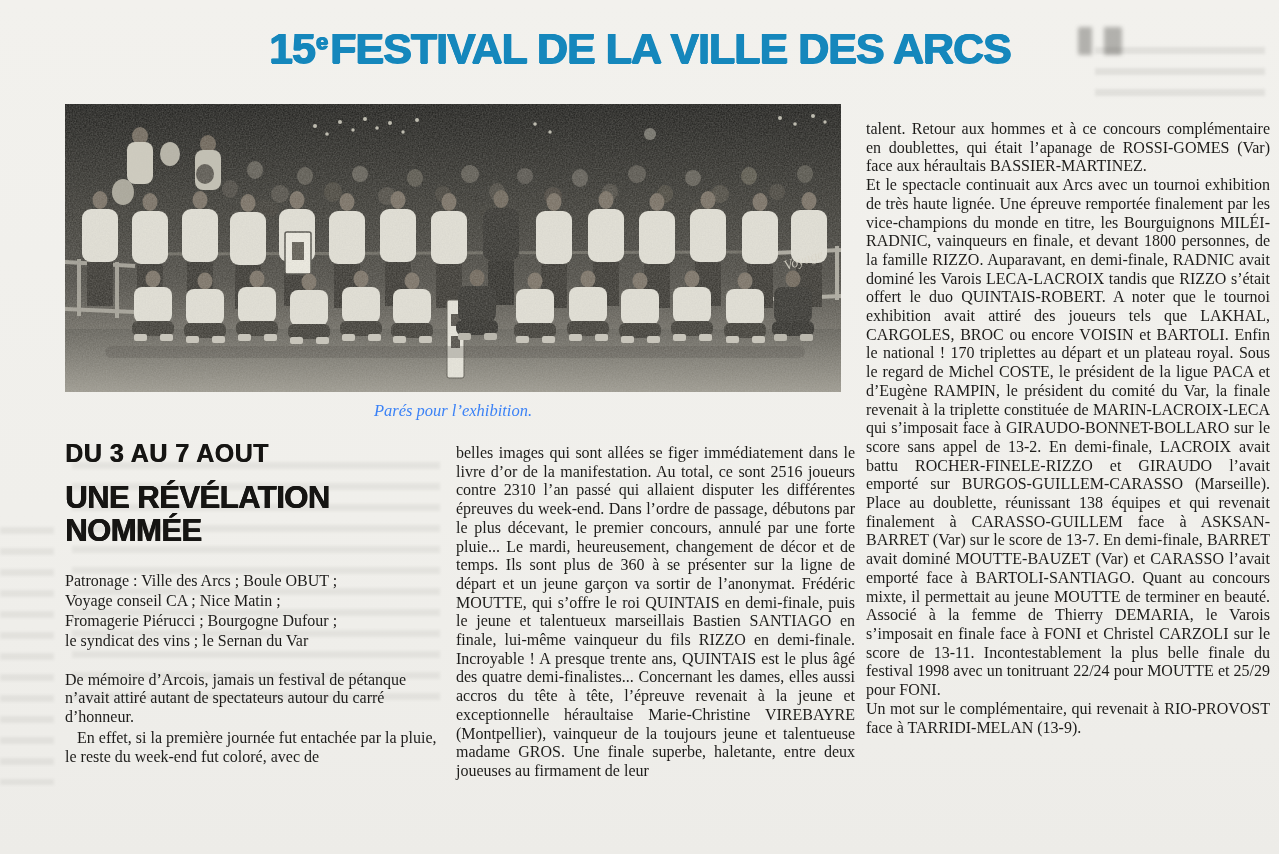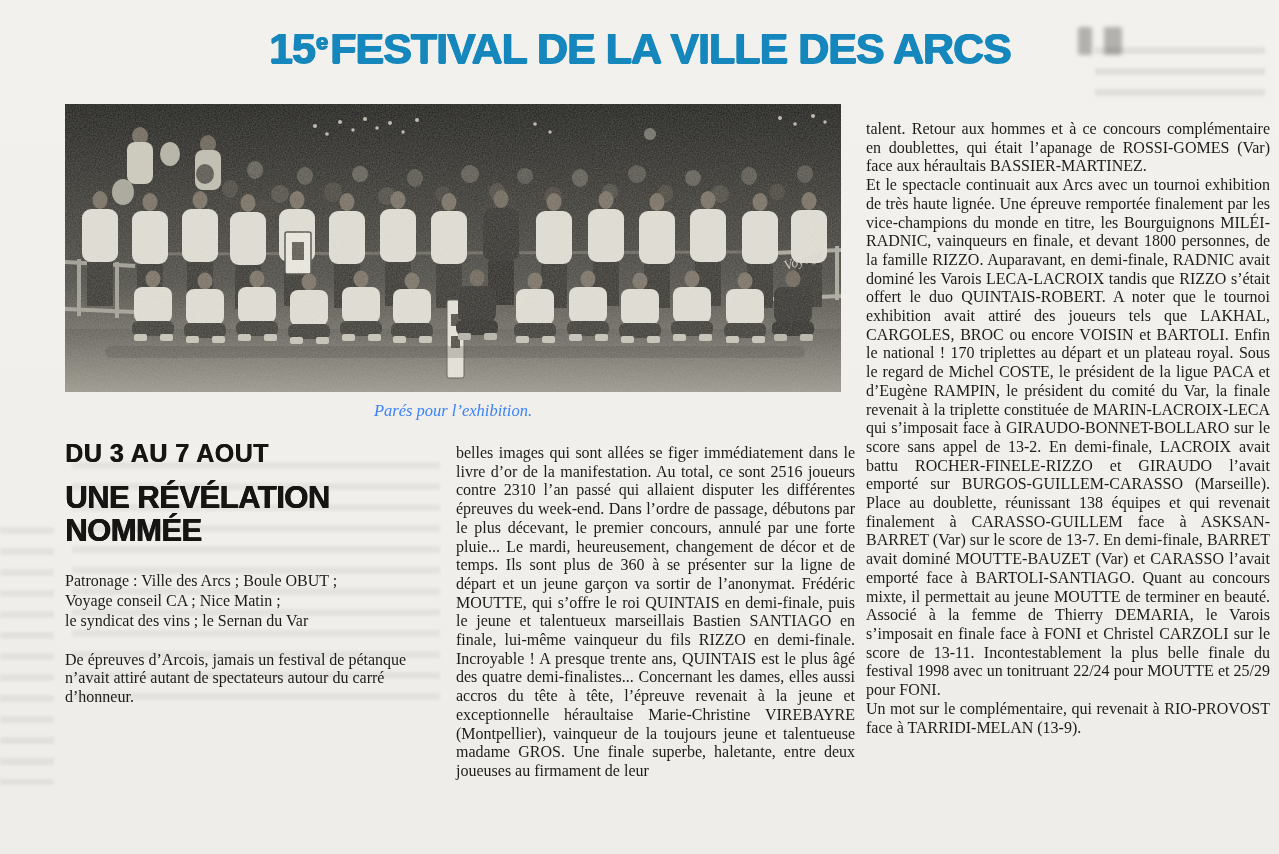--- a/index.html
+++ b/index.html
@@ -233,23 +233,25 @@
 
 <div class="col" id="col1">
   <div class="kicker">DU 3 AU 7 AOUT</div>
   <div class="headline">
     <div>UNE RÉVÉLATION</div>
     <div>NOMMÉE</div>
   </div>
   <div class="patronage">
     <div>Patronage : Ville des Arcs ; Boule OBUT ;</div>
     <div>Voyage conseil CA ; Nice Matin ;</div>
+    <div>Fromagerie Piérucci ; Bourgogne Dufour ;</div>
     <div>le syndicat des vins ; le Sernan du Var</div>
   </div>
-  <p class="para">De épreuves d’Arcois, jamais un festival de pétanque n’avait attiré autant de spectateurs autour du carré d’honneur.</p>
+  <p class="para">De mémoire d’Arcois, jamais un festival de pétanque n’avait attiré autant de spectateurs autour du carré d’honneur.</p>
+  <p class="para indent">En effet, si la première journée fut entachée par la pluie, le reste du week-end fut coloré, avec de</p>
 </div>
 
 <div class="col" id="col2">
   <p class="para">belles images qui sont allées se figer immédiatement dans le livre d’or de la manifestation. Au total, ce sont 2516 joueurs contre 2310 l’an passé qui allaient disputer les différentes épreuves du week-end. Dans l’ordre de passage, débutons par le plus décevant, le premier concours, annulé par une forte pluie... Le mardi, heureusement, changement de décor et de temps. Ils sont plus de 360 à se présenter sur la ligne de départ et un jeune garçon va sortir de l’anonymat. Frédéric MOUTTE, qui s’offre le roi QUINTAIS en demi-finale, puis le jeune et talentueux marseillais Bastien SANTIAGO en finale, lui-même vainqueur du fils RIZZO en demi-finale. Incroyable ! A presque trente ans, QUINTAIS est le plus âgé des quatre demi-finalistes... Concernant les dames, elles aussi accros du tête à tête, l’épreuve revenait à la jeune et exceptionnelle héraultaise Marie-Christine VIREBAYRE (Montpellier), vainqueur de la toujours jeune et talentueuse madame GROS. Une finale superbe, haletante, entre deux joueuses au firmament de leur</p>
 </div>
 
 <div class="col" id="col3">
   <p class="para">talent. Retour aux hommes et à ce concours complémentaire en doublettes, qui était l’apanage de ROSSI-GOMES (Var) face aux héraultais BASSIER-MARTINEZ.</p>
   <p class="para">Et le spectacle continuait aux Arcs avec un tournoi exhibition de très haute lignée. Une épreuve remportée finalement par les vice-champions du monde en titre, les Bourguignons MILÉI-RADNIC, vainqueurs en finale, et devant 1800 personnes, de la famille RIZZO. Auparavant, en demi-finale, RADNIC avait dominé les Varois LECA-LACROIX tandis que RIZZO s’était offert le duo QUINTAIS-ROBERT. A noter que le tournoi exhibition avait attiré des joueurs tels que LAKHAL, CARGOLES, BROC ou encore VOISIN et BARTOLI. Enfin le national ! 170 triplettes au départ et un plateau royal. Sous le regard de Michel COSTE, le président de la ligue PACA et d’Eugène RAMPIN, le président du comité du Var, la finale revenait à la triplette constituée de MARIN-LACROIX-LECA qui s’imposait face à GIRAUDO-BONNET-BOLLARO sur le score sans appel de 13-2. En demi-finale, LACROIX avait battu ROCHER-FINELE-RIZZO et GIRAUDO l’avait emporté sur BURGOS-GUILLEM-CARASSO (Marseille). Place au doublette, réunissant 138 équipes et qui revenait finalement à CARASSO-GUILLEM face à ASKSAN-BARRET (Var) sur le score de 13-7. En demi-finale, BARRET avait dominé MOUTTE-BAUZET (Var) et CARASSO l’avait emporté face à BARTOLI-SANTIAGO. Quant au concours mixte, il permettait au jeune MOUTTE de terminer en beauté. Associé à la femme de Thierry DEMARIA, le Varois s’imposait en finale face à FONI et Christel CARZOLI sur le score de 13-11. Incontestablement la plus belle finale du festival 1998 avec un tonitruant 22/24 pour MOUTTE et 25/29 pour FONI.</p>
   <p class="para">Un mot sur le complémentaire, qui revenait à RIO-PROVOST face à TARRIDI-MELAN (13-9).</p>

